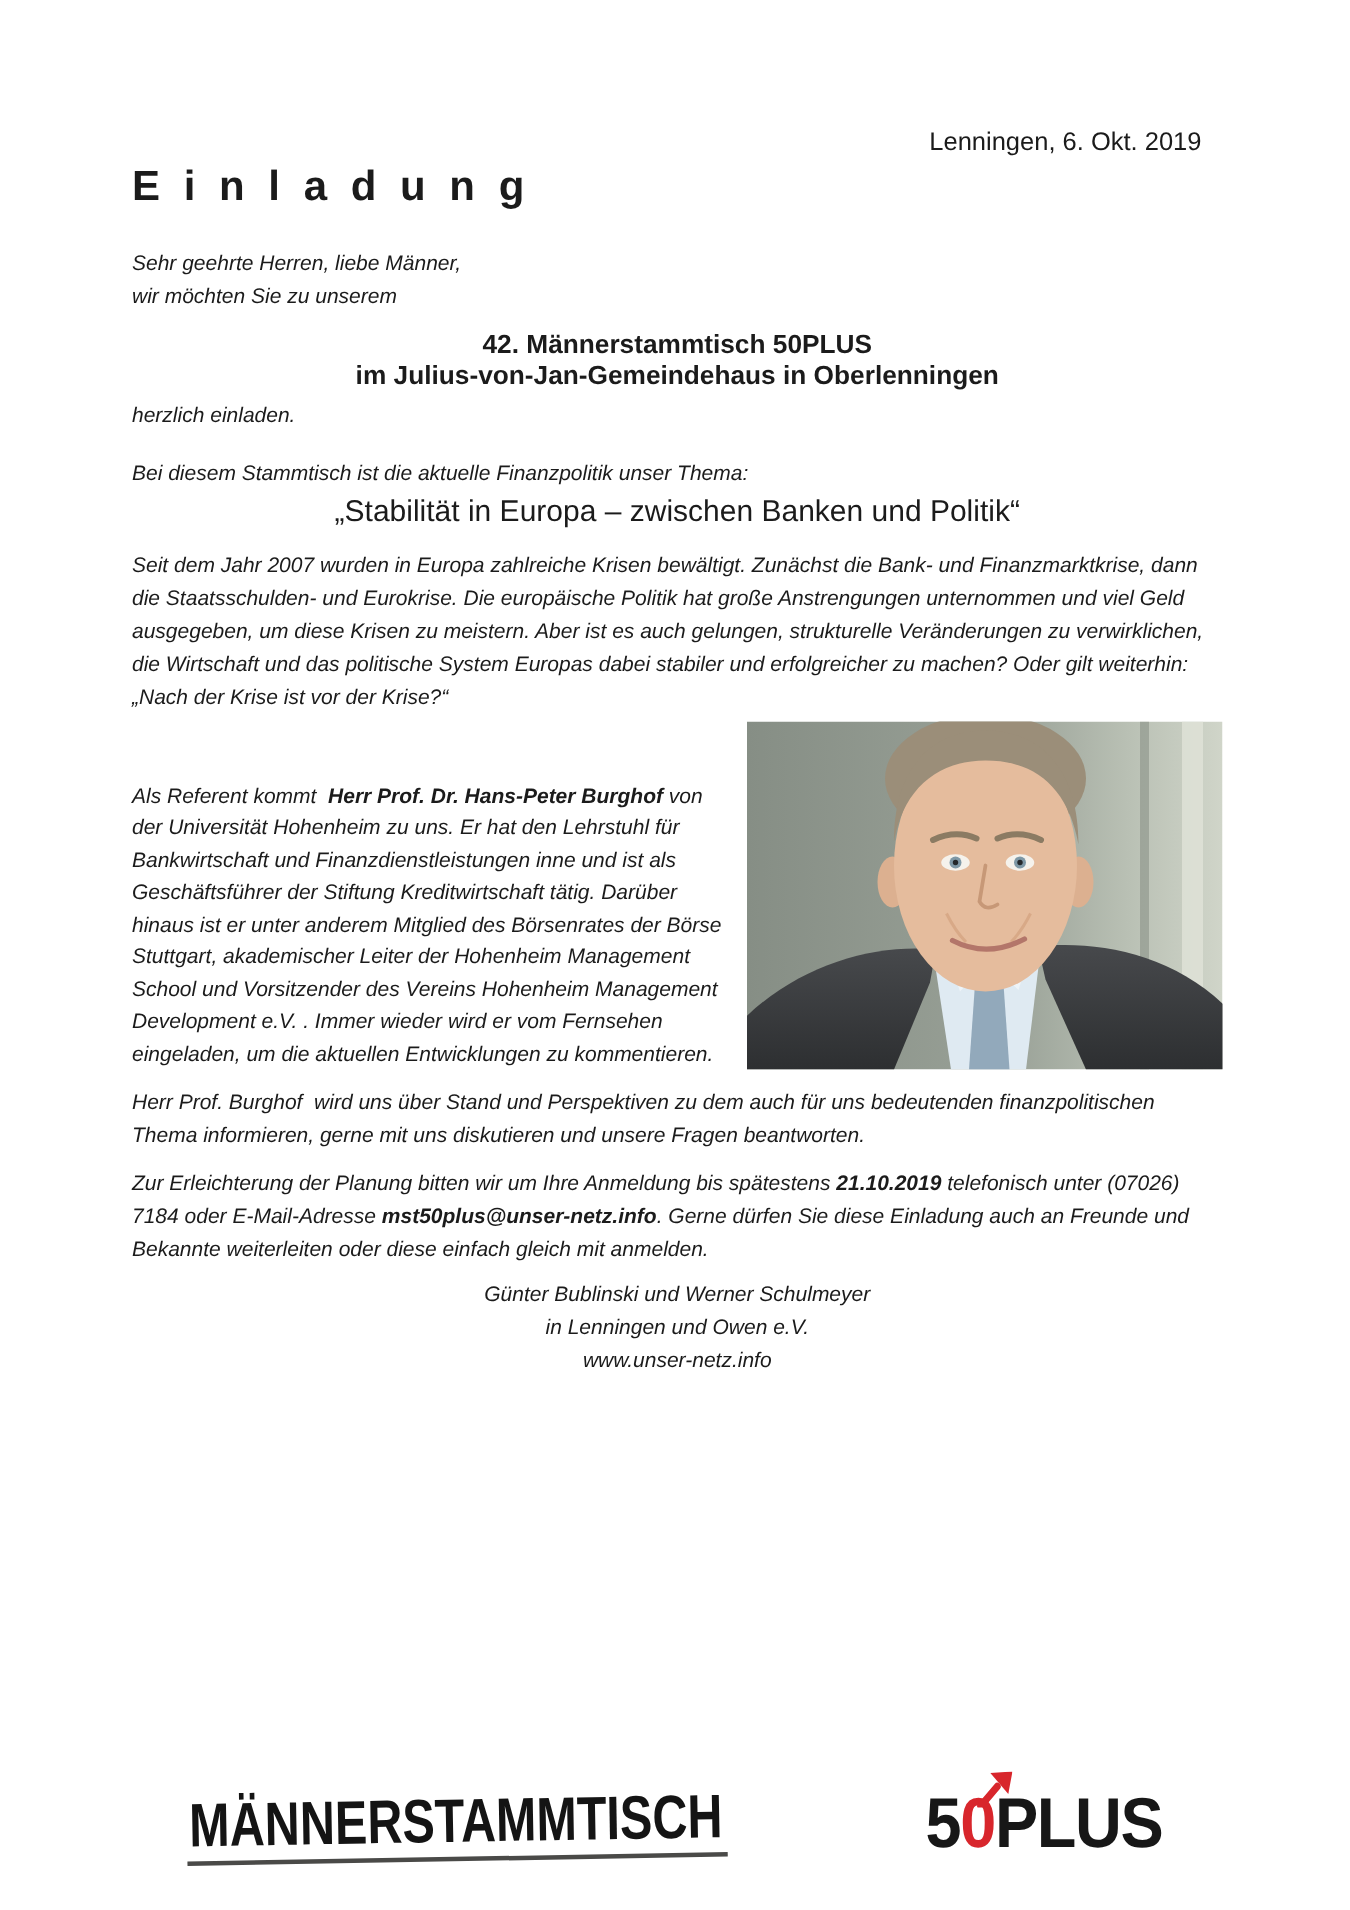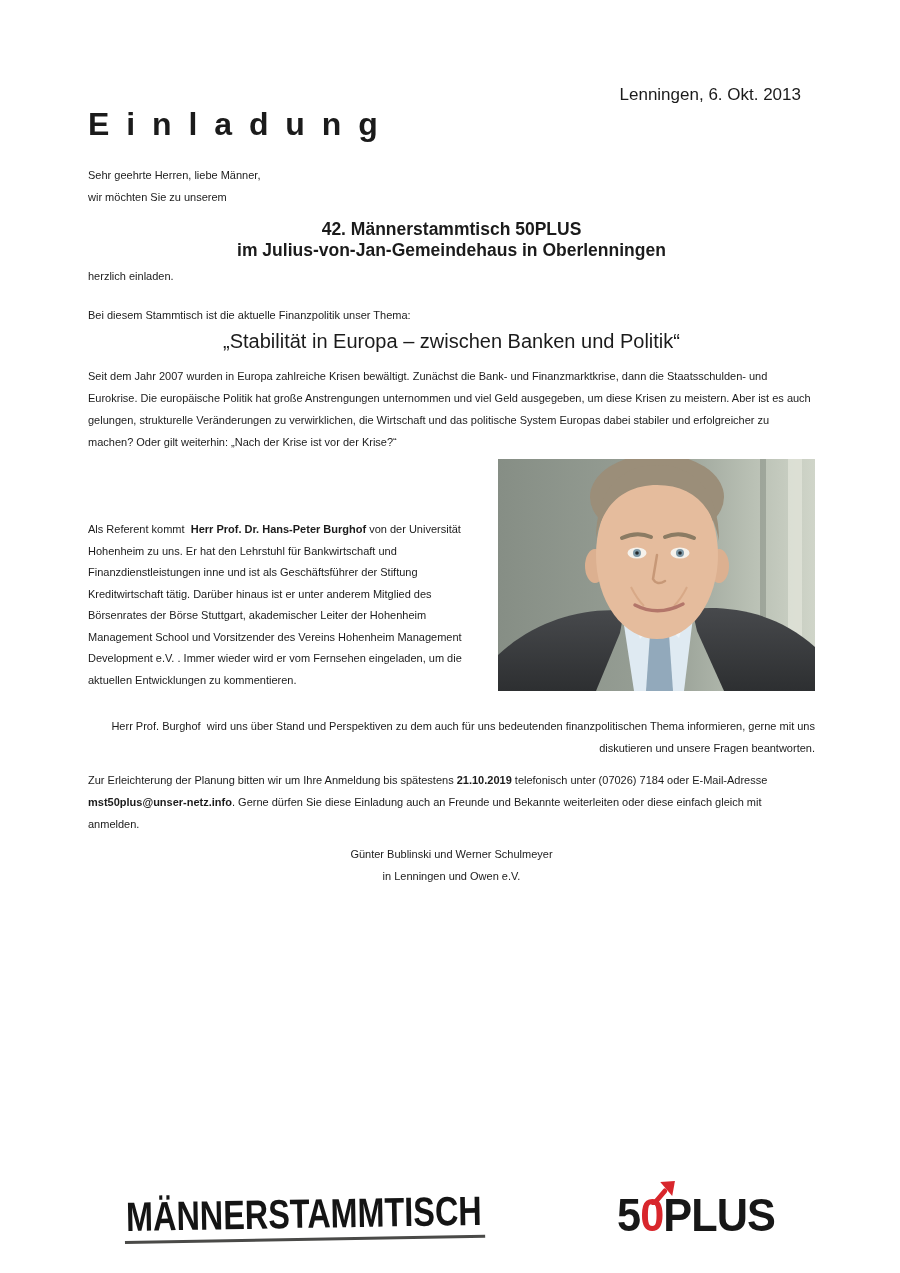--- a/index.html
+++ b/index.html
@@ -5,37 +5,37 @@
   html,body{margin:0;padding:0;background:#ffffff;}
   .page{
     position:relative;
     width:900px;height:1273px;
     background:#ffffff;
     font-family:"Liberation Sans", sans-serif;
     color:#1b1b1b;
     overflow:hidden;
   }
   .content{position:absolute;left:88px;top:0;width:727px;}
-  p{margin:0;font-size:11px;line-height:22px;white-space:pre-wrap;}
+  p{margin:0;font-size:14px;line-height:22px;white-space:pre-wrap;font-style:italic;}
   b{font-weight:bold;}
 
   .dateline{padding-top:84px;padding-right:14px;text-align:right;font-size:17px;line-height:22px;}
-  .heading{margin:4px 0 0;font-size:32px;line-height:28px;font-weight:bold;letter-spacing:4px;}
+  .heading{margin:4px 0 0;font-size:28px;line-height:28px;font-weight:bold;letter-spacing:4px;}
   .salutation{margin-top:26px;}
   .intro{}
   .event-block{margin-top:11px;text-align:center;font-weight:bold;font-size:17.5px;line-height:21px;}
   .after-event{margin-top:4px;}
   .topic-intro{margin-top:17px;}
   .topic-title{margin-top:3px;text-align:center;font-weight:normal;font-size:20px;line-height:24px;}
   .crisis{margin-top:12px;}
   .referent-row{margin-top:6px;display:flex;align-items:flex-end;}
   .referent-col{width:402px;}
   .referent-col p{line-height:21.5px;}
   .photo-box{margin-left:auto;width:317px;height:232px;flex:none;}
-  .outlook{margin-top:24px;text-align:right;}
+  .outlook{margin-top:10px;}
   .vesper{margin-top:11px;}
   .registration{margin-top:10px;}
   .closing{margin-top:21px;text-align:center;}
   .signature{margin-top:8px;text-align:center;}
   .signature p{line-height:22px;white-space:normal;}
 
   .logo-row{
     position:absolute;left:125px;top:1190px;
     display:flex;align-items:baseline;gap:36px;justify-content:center;
   }
@@ -55,21 +55,21 @@
   }
   .logo-zero{position:relative;display:inline-block;}
   .male-arrow{position:absolute;top:-9px;right:-13px;width:26px;height:24px;}
 </style>
 </head>
 <body>
 
 <div class="page">
   <div class="content">
 
-    <div class="dateline">Lenningen, 6. Okt. 2013</div>
+    <div class="dateline">Lenningen, 6. Okt. 2019</div>
 
     <h1 class="heading">E i n l a d u n g</h1>
 
     <p class="salutation">Sehr geehrte Herren, liebe Männer,</p>
 
     <p class="intro">wir möchten Sie zu unserem</p>
 
     <div class="event-block">
       <div>42. Männerstammtisch 50PLUS</div>
       <div>im Julius-von-Jan-Gemeindehaus in Oberlenningen</div>
@@ -146,20 +146,21 @@
 
     <p class="outlook">Herr Prof. Burghof  wird uns über Stand und Perspektiven zu dem auch für uns bedeutenden finanzpolitischen Thema informieren, gerne mit uns diskutieren und unsere Fragen beantworten.</p>
 
 
     <p class="registration"><span>Zur Erleichterung der Planung bitten wir um Ihre Anmeldung bis spätestens </span><b>21.10.2019</b><span> telefonisch unter (07026) 7184 oder E-Mail-Adresse </span><b>mst50plus@unser-netz.info</b><span>. Gerne dürfen Sie diese Einladung auch an Freunde und Bekannte weiterleiten oder diese einfach gleich mit anmelden.</span></p>
 
 
     <div class="signature">
       <p>Günter Bublinski und Werner Schulmeyer</p>
       <p>in Lenningen und Owen e.V.</p>
+      <p>www.unser-netz.info</p>
     </div>
 
   </div>
 
   <div class="logo-row">
     <div class="logo-mst">MÄNNERSTAMMTISCH</div>
     <div class="logo-50plus"><span>5</span><span class="logo-zero" style="color:#d8262c"><span>0</span><svg class="male-arrow" viewBox="0 0 26 24">
             <path d="M3,23 L15,10" stroke="#d8262c" stroke-width="5" stroke-linecap="round" fill="none"></path>
             <polygon points="10,1 26,0 23,15" fill="#d8262c"></polygon>
           </svg></span><span>PLUS</span></div>

